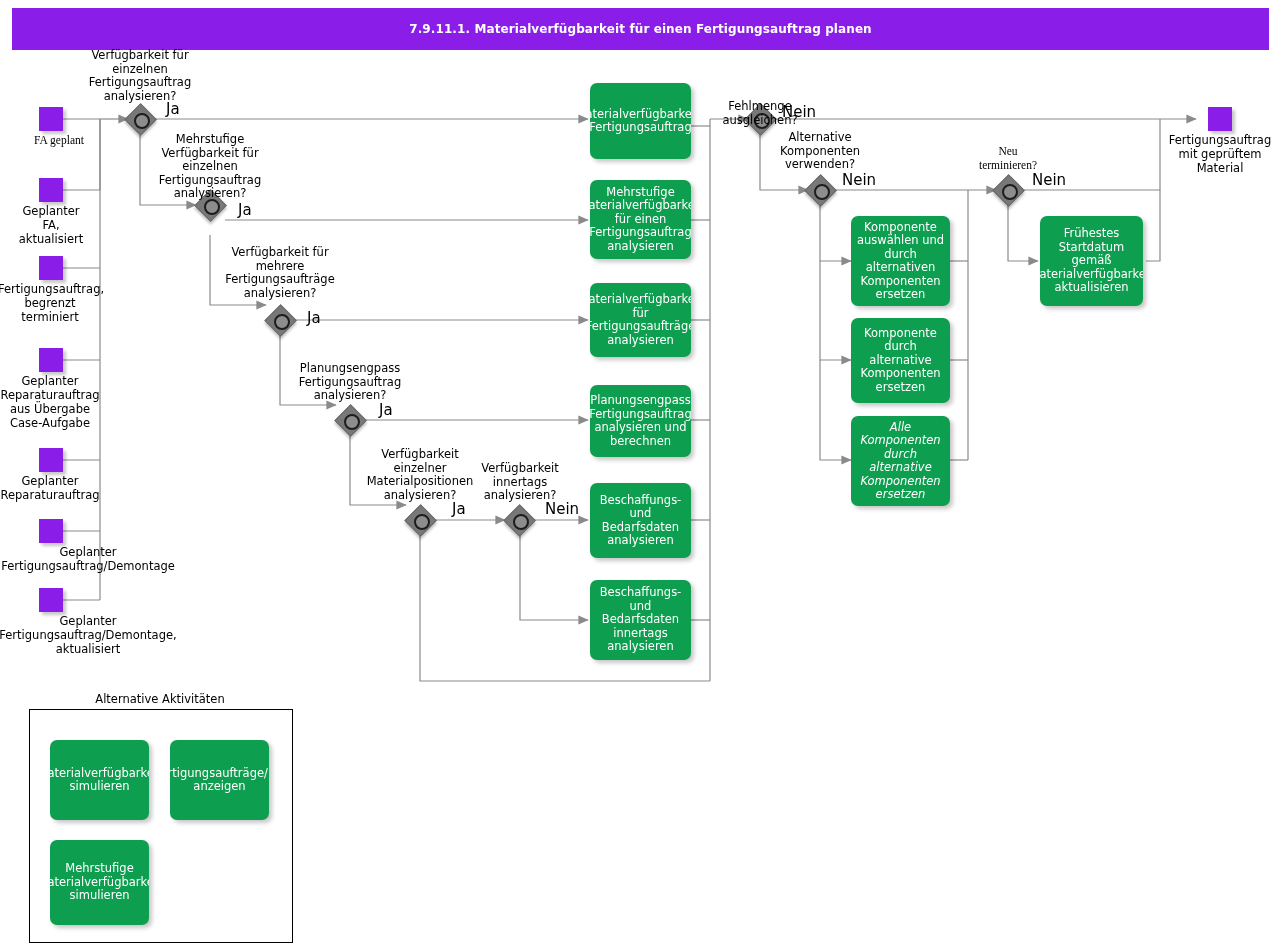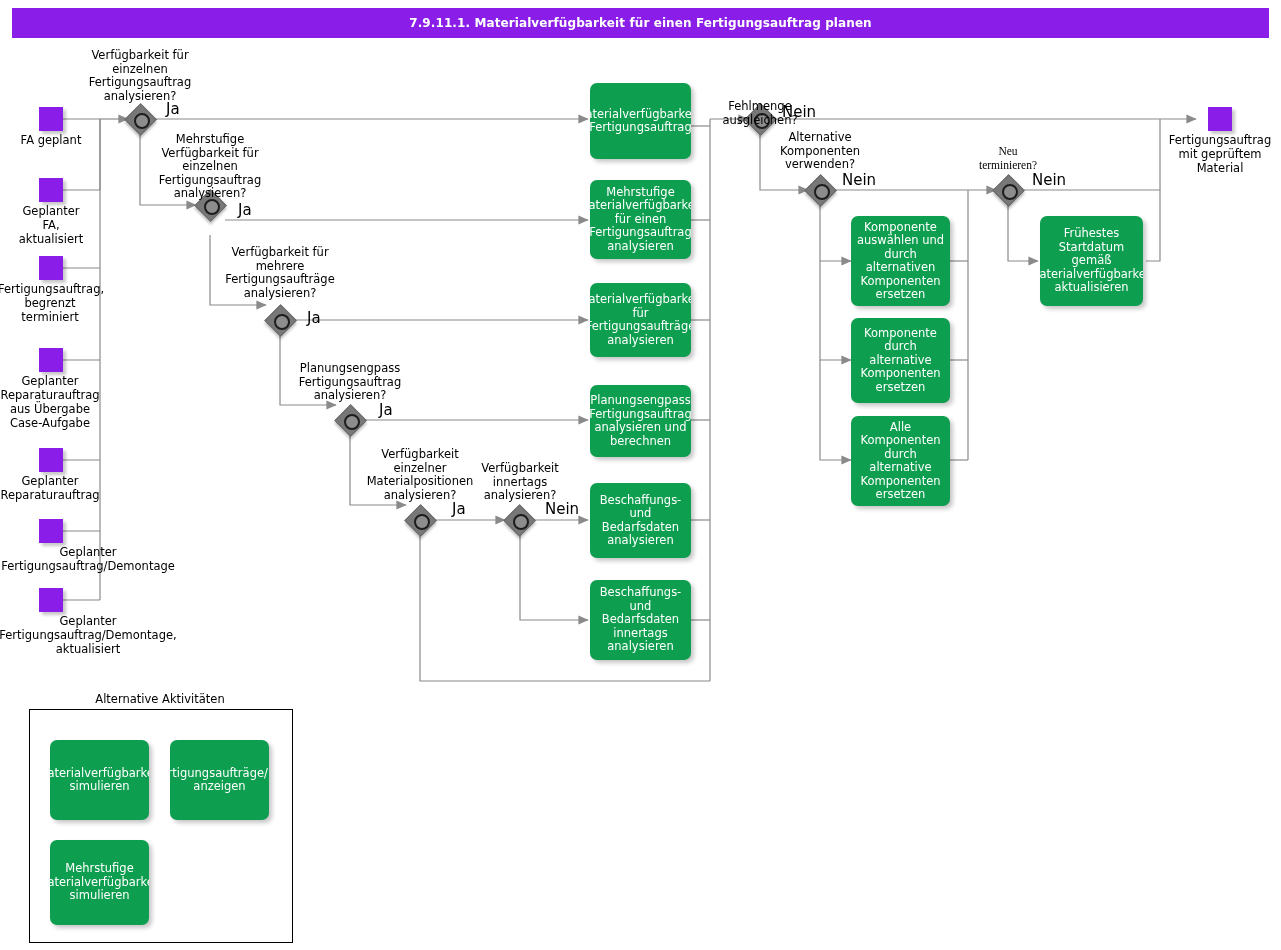--- a/index.html
+++ b/index.html
@@ -2,21 +2,21 @@
 <html><head>
 <meta charset="utf-8">
 <style>
   html,body{margin:0;padding:0;background:#ffffff;}
   body{width:1281px;height:950px;position:relative;overflow:hidden;
        font-family:"DejaVu Sans","Liberation Sans",sans-serif;color:#000;}
   .canvas{position:absolute;inset:0;}
   svg.edges{position:absolute;left:0;top:0;width:1281px;height:950px;pointer-events:none;}
 
   
-  .titlebar{position:absolute;left:12px;top:8px;width:1257px;height:30px;
+  .titlebar{position:absolute;left:12px;top:8px;width:1257px;height:42px;
             background:#8A1EE8;color:#ffffff;font-size:12px;font-weight:bold;
             display:flex;align-items:center;justify-content:center;letter-spacing:.1px;}
 
   
   .event{position:absolute;width:24px;height:24px;background:#8A1EE8;
          box-shadow:3px 3px 3px rgba(0,0,0,.22);}
   .evlabel{position:absolute;font-size:11.5px;line-height:14px;text-align:center;color:#000;}
 
   
   .gw{position:absolute;width:30px;height:30px;}
@@ -104,21 +104,21 @@
       <path d="M950,460 L968,460"></path>
       <path d="M968,460 L968,190"></path>
 
       <path d="M1023,190 L1160,190 L1160,119"></path>
       <path d="M1008,205 L1008,261 L1038,261" marker-end="url(#ah)"></path>
       <path d="M1146,261 L1160,261 L1160,190"></path>
     </g>
   </svg>
 
   <div class="event" style="left:39px;top:107px;"></div>
-  <div class="evlabel" style="left:0px;top:133px;width:102px;white-space:pre-line;">FA geplant</div>
+  <div class="evlabel" style="left:8px;top:133px;width:102px;white-space:pre-line;font-family:Liberation Serif, serif;">FA geplant</div>
 
   <div class="event" style="left:39px;top:178px;"></div>
   <div class="evlabel" style="left:0px;top:204px;width:102px;white-space:pre-line;">Geplanter
 FA,
 aktualisiert</div>
 
   <div class="event" style="left:39px;top:256px;"></div>
   <div class="evlabel" style="left:-2px;top:282px;width:104px;white-space:pre-line;">Fertigungsauftrag,
 begrenzt
 terminiert</div>
@@ -276,21 +276,21 @@
 Komponenten
 ersetzen</span>
   </div>
   <div class="task" style="left:851px;top:318px;width:99px;height:85px;">
     <span>Komponente
 durch
 alternative
 Komponenten
 ersetzen</span>
   </div>
-  <div class="task" style="left:851px;top:416px;width:99px;height:90px;">
+  <div class="task" style="left:851px;top:416px;width:99px;height:90px;font-style:italic;">
     <span>Alle
 Komponenten
 durch
 alternative
 Komponenten
 ersetzen</span>
   </div>
   <div class="task" style="left:1040px;top:216px;width:103px;height:90px;">
     <span>Frühestes
 Startdatum

